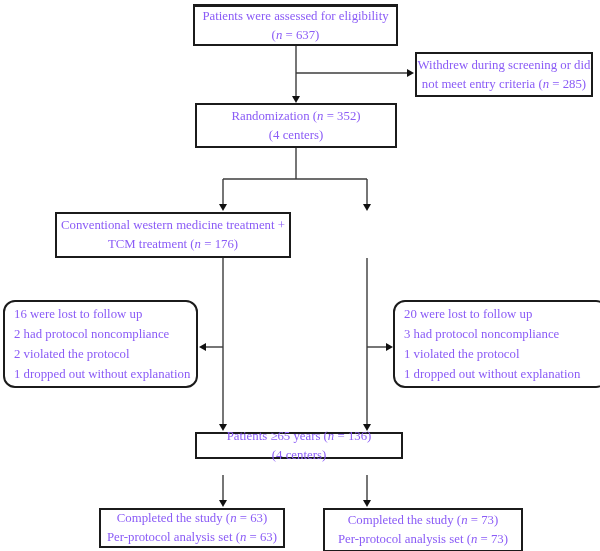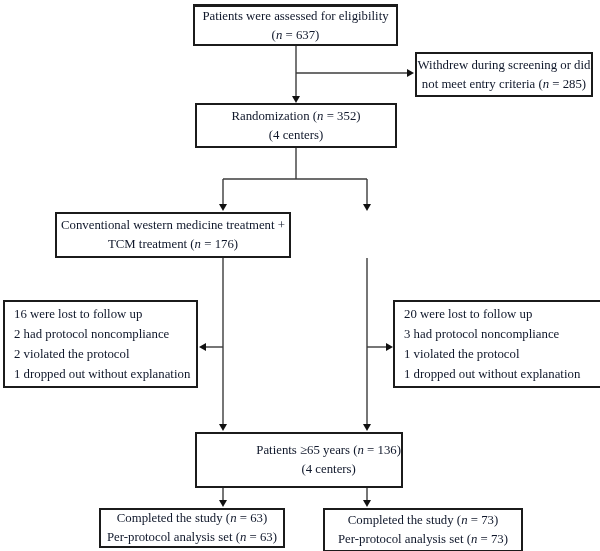--- a/index.html
+++ b/index.html
@@ -1,21 +1,21 @@
 <!DOCTYPE html>
 <html><head>
 <meta charset="utf-8">
 <style>
   html,body{margin:0;padding:0;background:#ffffff;}
   .stage{
     position:relative;
     width:600px;height:551px;
     background:#ffffff;
     font-family:"Liberation Serif","DejaVu Serif",serif;
-    color:#0f172a;
+    color:#8b5cf6;
     overflow:hidden;
   }
   .connectors{position:absolute;left:0;top:0;width:600px;height:551px;}
   .connectors line{stroke:#3c3c3c;stroke-width:1.4;}
   .connectors polygon{fill:#111111;stroke:none;}
   .box{
     position:absolute;
     box-sizing:border-box;
     border:2px solid #1b1b1b;
     background:#ffffff;
@@ -27,31 +27,32 @@
     font-size:12.8px;
     line-height:19px;
     white-space:nowrap;
     z-index:2;
   }
   .box.left-align{
     align-items:flex-start;
     text-align:left;
     padding-left:9px;
     line-height:20px;
+    border-radius:12px;
   }
   .box i{font-style:italic;}
   
   .b-eligibility       {left:193px;top:4px;  width:205px;height:42px;border-top-width:3px;}
   .b-withdrew          {left:415px;top:52px; width:178px;height:45px;justify-content:center;}
   .b-randomization     {left:195px;top:103px;width:202px;height:45px;text-align:center;}
   .b-tcm-arm           {left:55px; top:212px;width:236px;height:46px;}
   .b-western-arm       {left:303px;top:212px;width:204px;height:46px;}
   .b-tcm-losses        {left:3px;  top:300px;width:195px;height:88px;}
   .b-western-losses    {left:393px;top:300px;width:215px;height:88px;}
-  .b-elderly           {left:195px;top:432px;width:208px;height:56px;align-items:flex-end;}
+  .b-elderly           {left:195px;top:432px;width:208px;height:27px;}
   .b-tcm-completed     {left:99px; top:508px;width:186px;height:40px;}
   .b-western-completed {left:323px;top:508px;width:200px;height:44px;}
 </style>
 </head>
 <body>
 
 <div class="stage">
 
   <svg class="connectors" viewBox="0 0 600 551" xmlns="http://www.w3.org/2000/svg">
 

